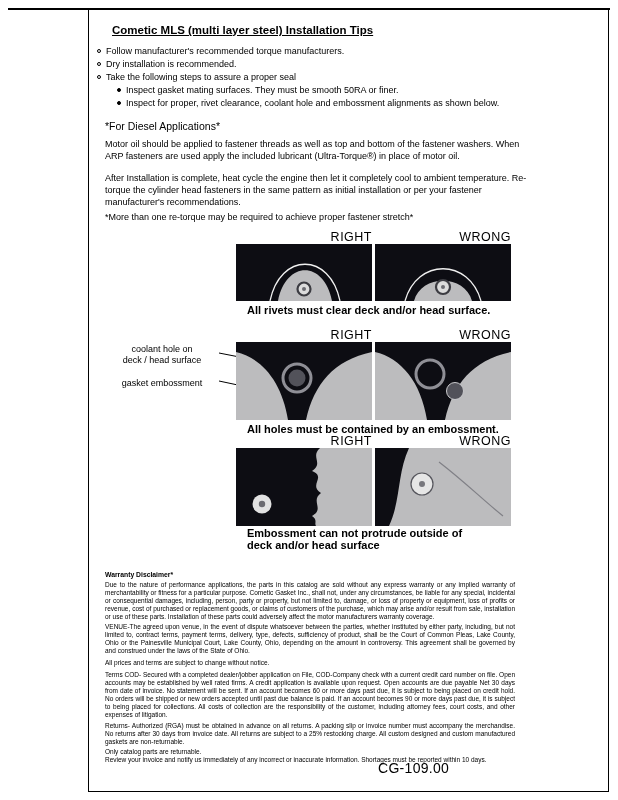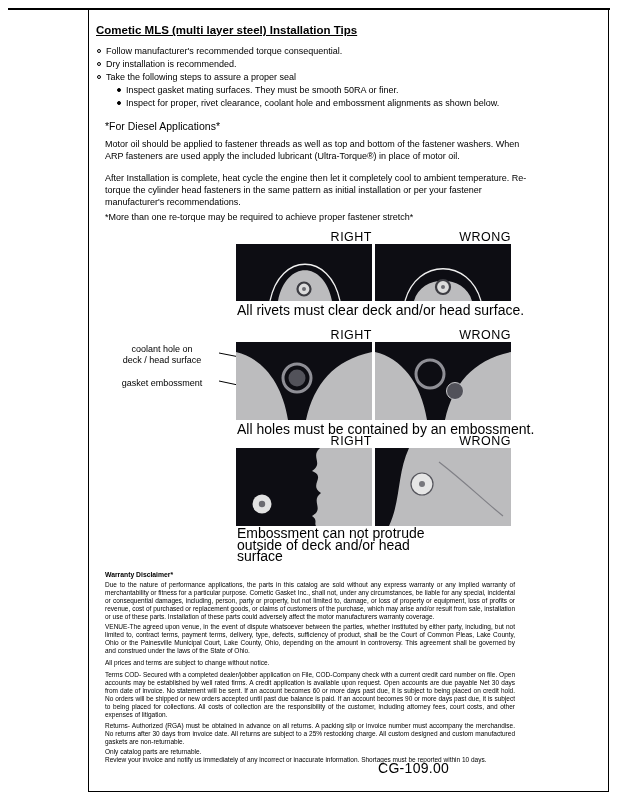--- a/index.html
+++ b/index.html
@@ -7,54 +7,54 @@
   body {
     width: 618px; height: 800px;
     font-family: "Liberation Sans", sans-serif;
     color: #000;
   }
   .page { position: relative; width: 618px; height: 800px; background: #fff; overflow: hidden; }
 
   .top-rule { position: absolute; left: 8px; top: 8px; width: 602px; height: 2px; background: #000; }
   .page-border { position: absolute; left: 88px; top: 8px; width: 521px; height: 784px; border: 1.5px solid #000; border-top-width: 2px; }
 
-  .title { position: absolute; left: 96px; top: 24px; font-size: 11.5px; font-weight: bold; text-decoration: underline; white-space: nowrap; text-align: center; }
+  .title { position: absolute; left: 112px; top: 24px; font-size: 11.5px; font-weight: bold; text-decoration: underline; white-space: nowrap; text-align: center; }
 
   .bullet { position: absolute; left: 97px; font-size: 9px; white-space: nowrap; }
   .bullet.sub { left: 117px; }
   .marker { display: inline-block; width: 4px; height: 4px; border: 1px solid #000; border-radius: 50%; margin-right: 5px; vertical-align: 1px; background: #fff; }
   .marker.filled { background: #000; }
 
   .h-diesel { position: absolute; left: 105px; top: 120px; font-size: 10.5px; font-weight: normal; }
   .para { position: absolute; left: 105px; width: 432px; font-size: 9px; line-height: 12px; }
   .note { position: absolute; left: 105px; top: 212px; font-size: 9px; white-space: nowrap; }
 
   .col-label { position: absolute; width: 136px; text-align: right; font-size: 12.5px; letter-spacing: 0.5px; }
   .diag { position: absolute; display: block; }
-  .caption { position: absolute; left: 237px; font-size: 14px; line-height: 11.5px; }
+  .caption { position: absolute; left: 247px; font-size: 11px; line-height: 11.5px; font-weight: bold; }
   .callout { position: absolute; left: 106px; width: 112px; text-align: center; font-size: 9px; line-height: 10.5px; }
   .leader { position: absolute; left: 219px; top: 347px; }
 
   .warranty-h { position: absolute; left: 105px; top: 571px; font-size: 6.8px; font-weight: bold; }
   .warranty { position: absolute; left: 105px; width: 410px; font-size: 6.5px; line-height: 8px; text-align: justify; }
 
   .footer-code { position: absolute; left: 378px; top: 760px; font-size: 14px; letter-spacing: 0.3px; }
 </style>
 </head>
 <body>
 
 <div class="page">
 
   <div class="top-rule"></div>
   <div class="page-border"></div>
 
   <div class="title">Cometic MLS (multi layer steel) Installation Tips</div>
 
   <div class="bullet" style="top:46px">
-    <span class="marker"></span><span>Follow manufacturer's recommended torque consequential.</span>
+    <span class="marker"></span><span>Follow manufacturer's recommended torque manufacturers.</span>
   </div>
   <div class="bullet" style="top:59px">
     <span class="marker"></span><span>Dry installation is recommended.</span>
   </div>
   <div class="bullet" style="top:72px">
     <span class="marker"></span><span>Take the following steps to assure a proper seal</span>
   </div>
   <div class="bullet sub" style="top:85px">
     <span class="marker filled"></span><span>Inspect gasket mating surfaces.  They must be smooth 50RA or finer.</span>
   </div>

